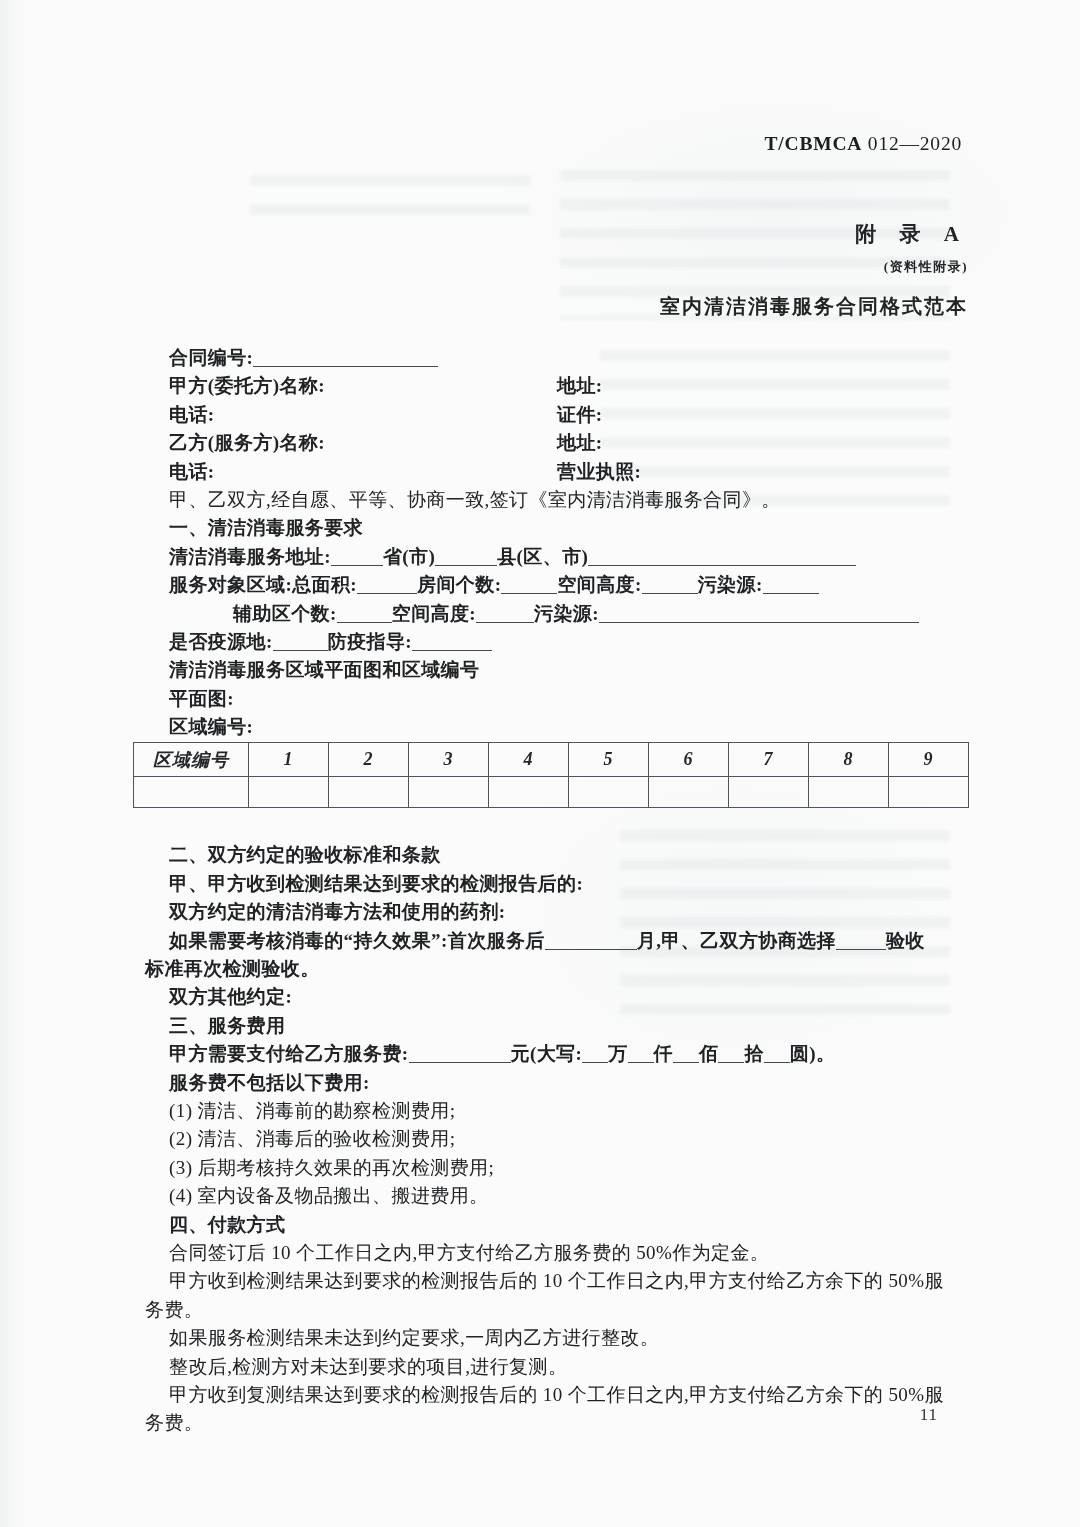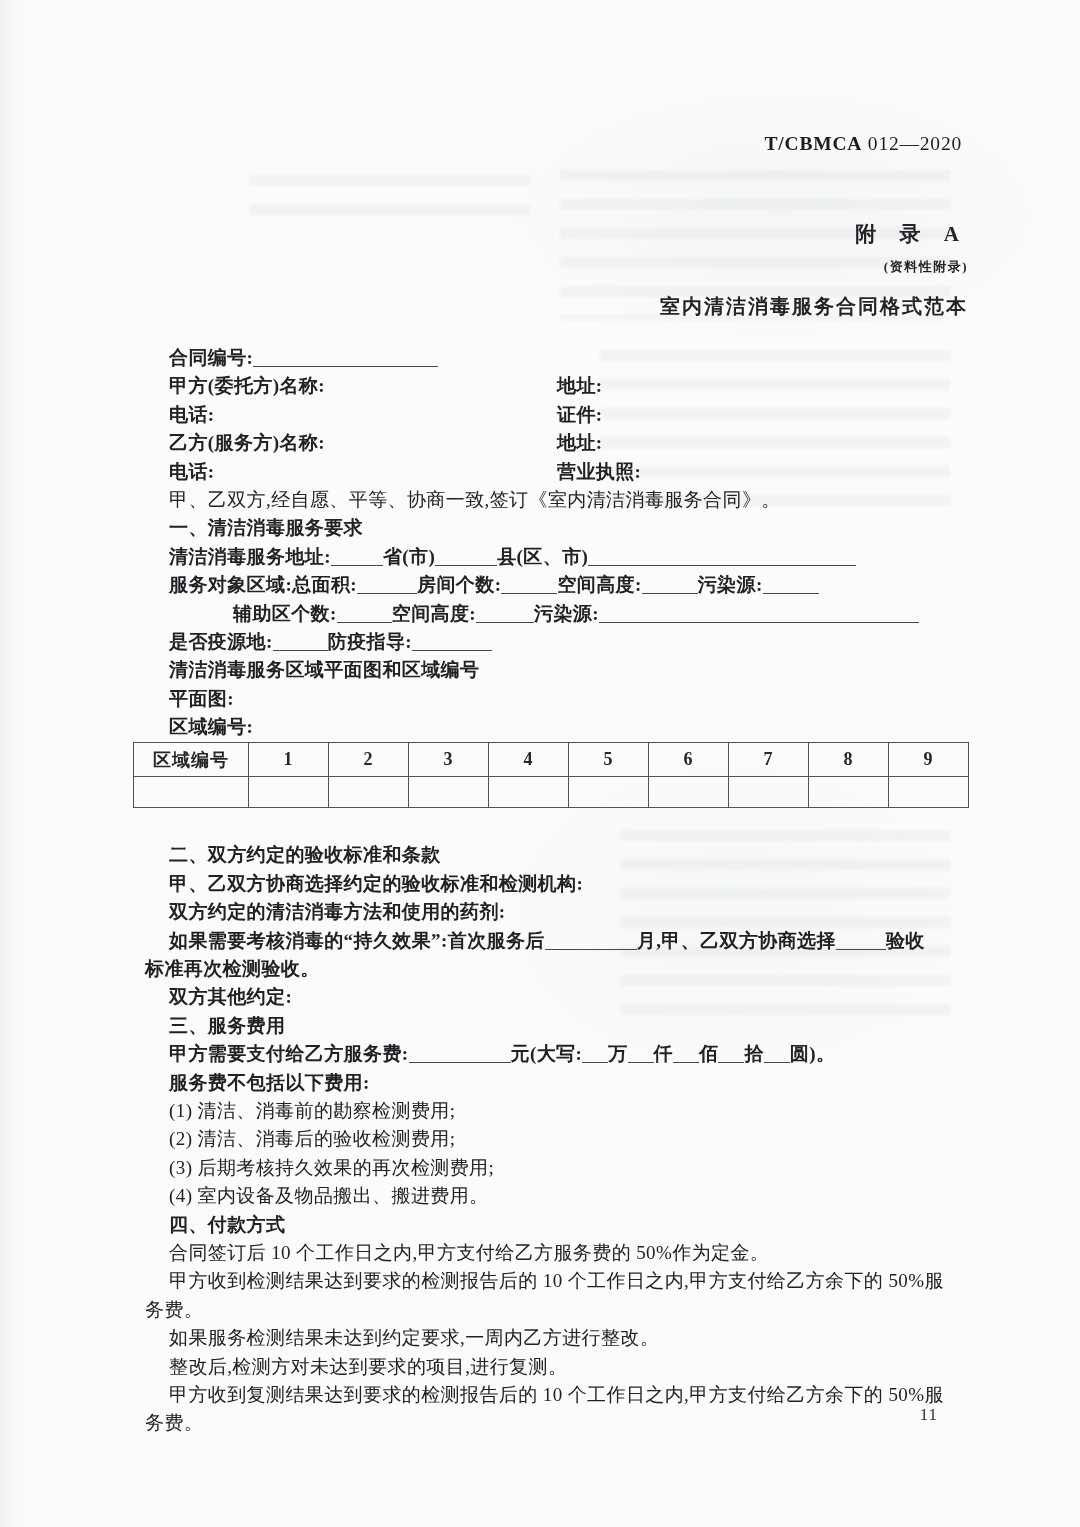--- a/index.html
+++ b/index.html
@@ -41,21 +41,21 @@
   .ind-lg { padding-left:88px; }
   .b { font-weight:bold; }
   .row2 { display:flex; }
   .row2 .cl { width:412px; padding-left:24px; }
   .row2 .cr { flex:1; }
   .blank {
     display:inline-block; height:19px; margin-bottom:-3px;
     border-bottom:1.5px solid #45484e;
   }
   .tbl-wrap { margin:1px 0 33px -12px; }
-  table.zone { border-collapse:collapse; table-layout:fixed; width:835px; }
+  table.zone { border-collapse:collapse; table-layout:fixed; width:835px;font-style:italic; }
   table.zone td {
     border:1.6px solid #50535a; text-align:center;
     font-size:18px; color:#26272b;
   }
   table.zone col.c0 { width:115px; }
   table.zone col.cn { width:80px; }
   table.zone tr.hd td { height:34px; font-weight:bold; letter-spacing:1px; }
   table.zone tr.bd td { height:31px; }
   .page-num {
     position:absolute; top:1405px; right:142px;
@@ -153,21 +153,21 @@
           <td></td>
           <td></td>
           <td></td>
           <td></td>
         </tr>
       </tbody>
         </table>
     </div>
 
     <div class="line ind b">二、双方约定的验收标准和条款</div>
-    <div class="line ind b">甲、乙双方协商选择约定的验收标准和检测机构:</div>
+    <div class="line ind b">甲、甲方收到检测结果达到要求的检测报告后的:</div>
     <div class="line ind b">双方约定的清洁消毒方法和使用的药剂:</div>
     <div class="line ind b"><span>如果需要考核消毒的“持久效果”:首次服务后</span><span class="blank" style="width: 92px;"></span><span>月,甲、乙双方协商选择</span><span class="blank" style="width: 50px;"></span><span>验收</span></div>
     <div class="line b">标准再次检测验收。</div>
     <div class="line ind b">双方其他约定:</div>
 
     <div class="line ind b">三、服务费用</div>
     <div class="line ind b"><span>甲方需要支付给乙方服务费:</span><span class="blank" style="width: 102px;"></span><span>元(大写:</span><span class="blank" style="width: 26px;"></span><span>万</span><span class="blank" style="width: 26px;"></span><span>仟</span><span class="blank" style="width: 26px;"></span><span>佰</span><span class="blank" style="width: 26px;"></span><span>拾</span><span class="blank" style="width: 26px;"></span><span>圆)。</span></div>
     <div class="line ind b">服务费不包括以下费用:</div>
     <div class="line ind">(1) 清洁、消毒前的勘察检测费用;</div>
     <div class="line ind">(2) 清洁、消毒后的验收检测费用;</div>

